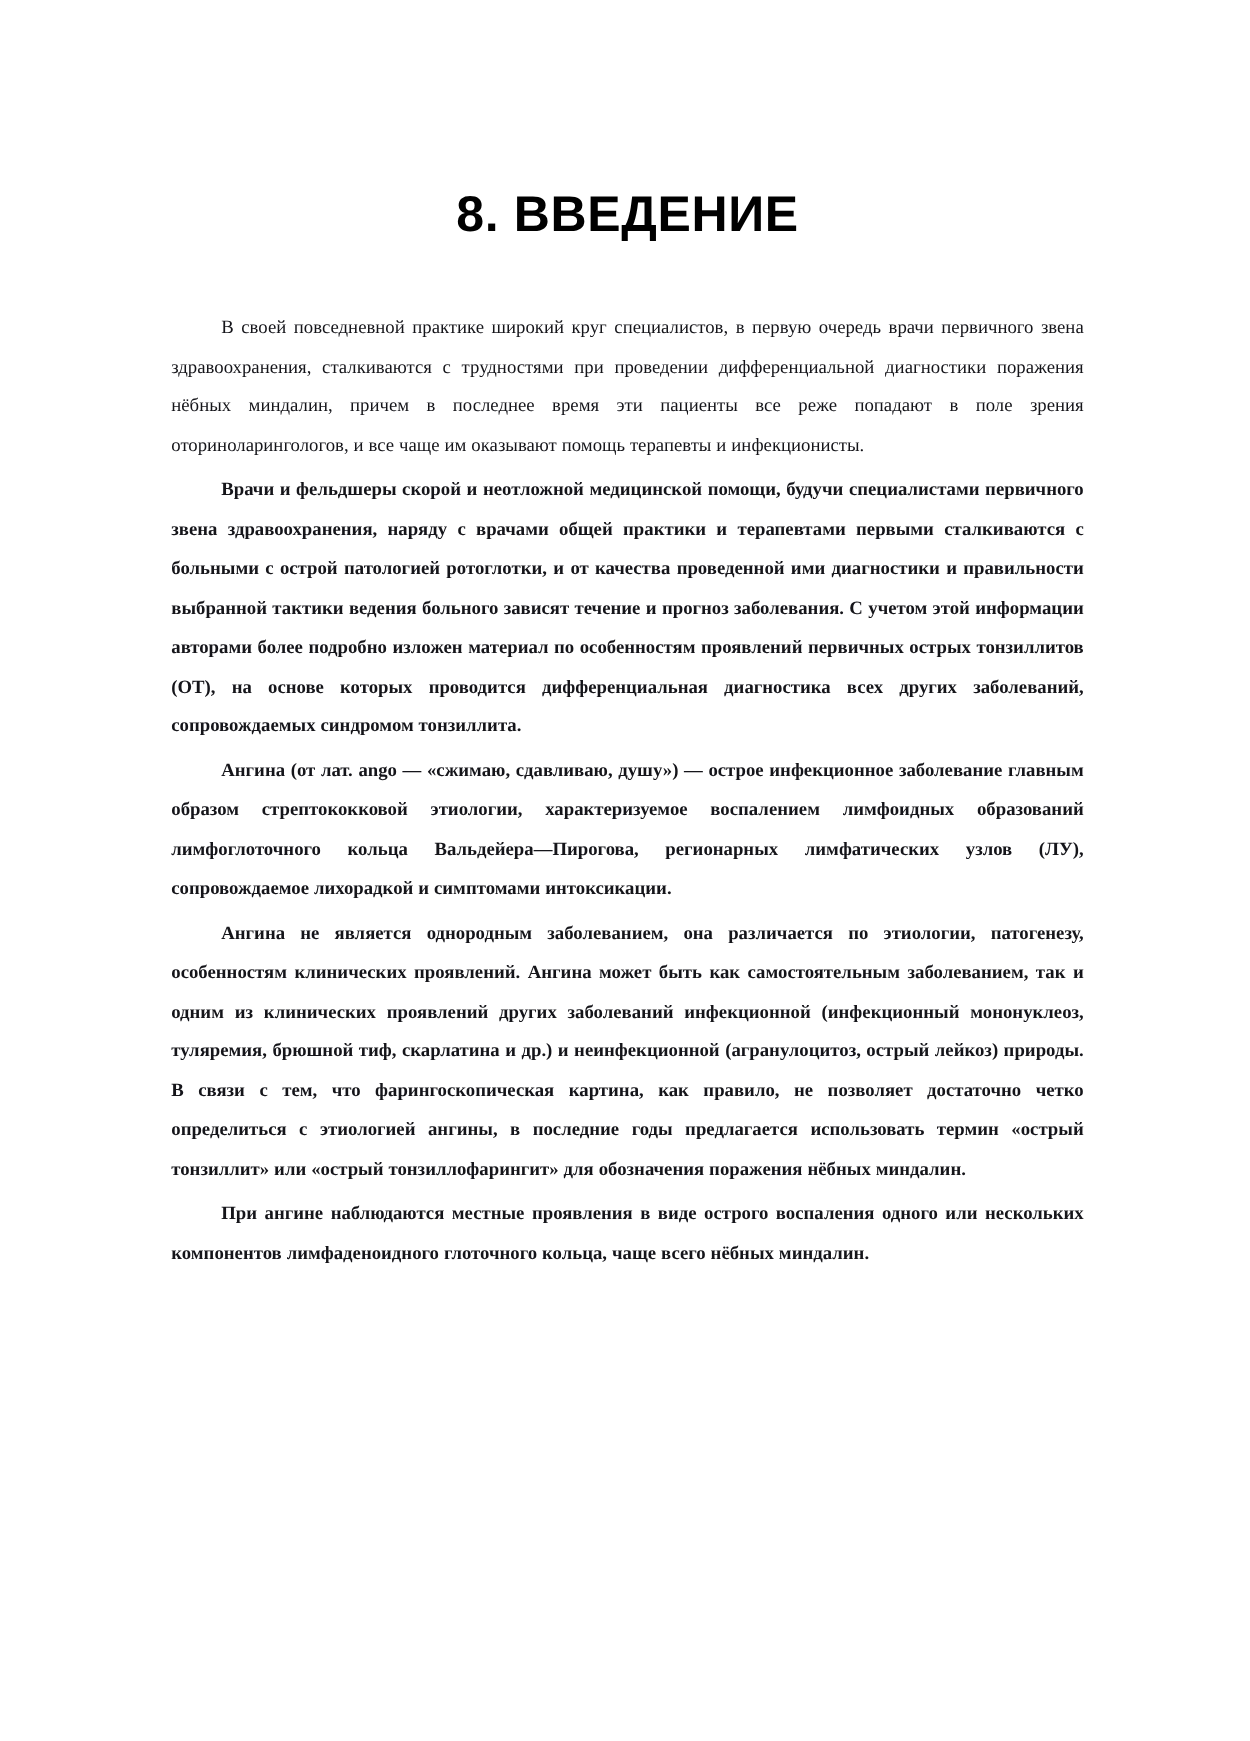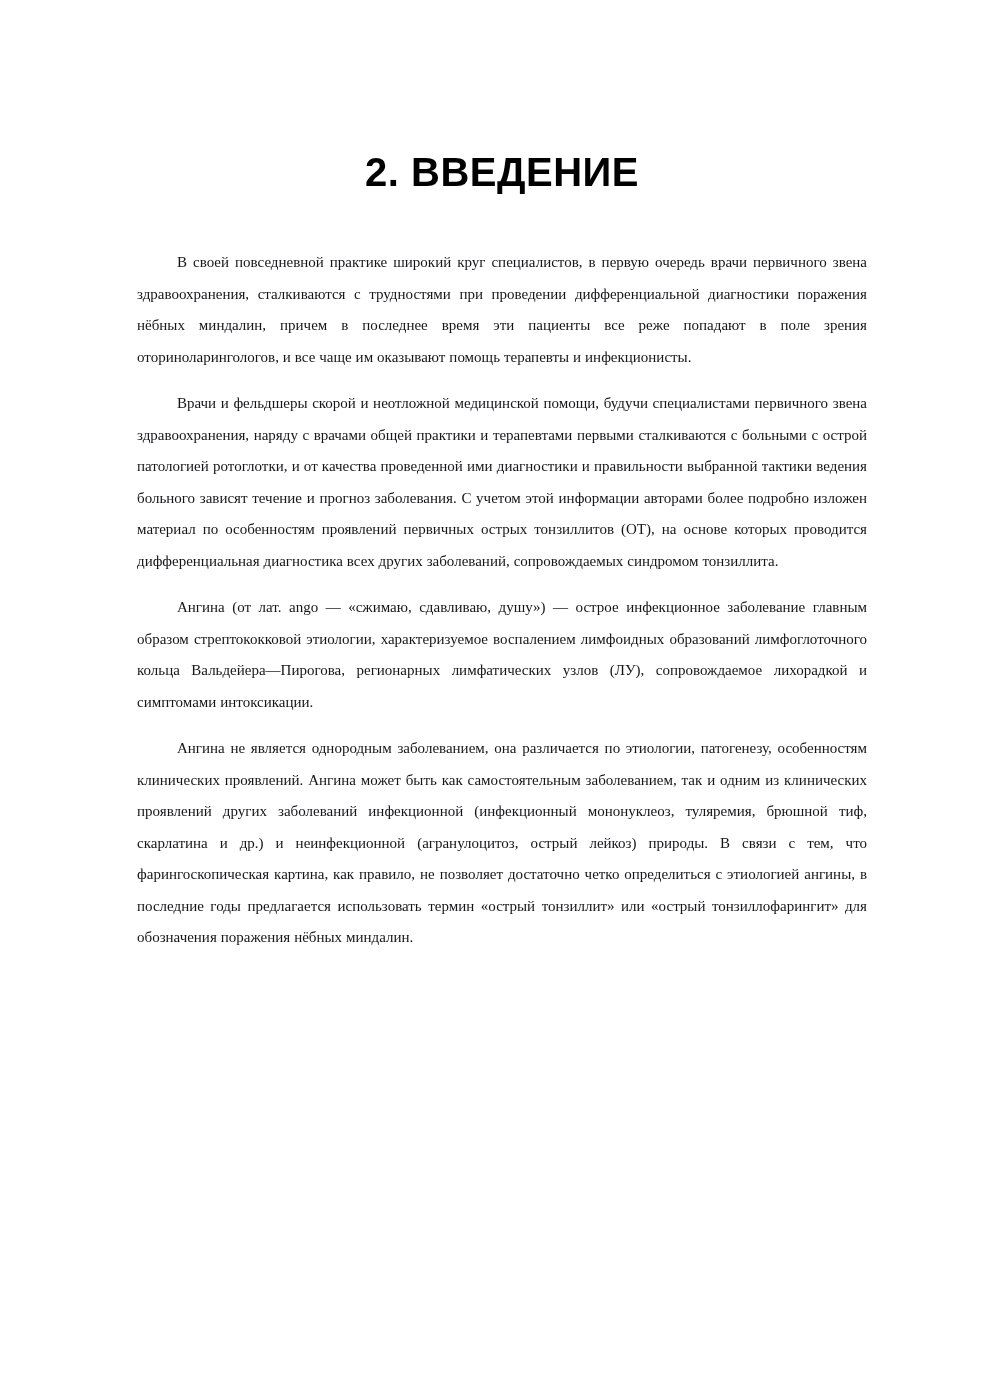--- a/index.html
+++ b/index.html
@@ -35,27 +35,29 @@
   .para {
     margin: 0;
     font-size: 15px;
     line-height: 31.5px;
     text-align: justify;
     text-indent: 40px;
     hyphens: manual;
     word-spacing: 0.2px;
   }
   .para + .para {
-    margin-top: 15px;
+    margin-top: 4px;
+    font-weight: bold;
   }
 </style>
 </head>
 <body>
 
 <div class="page">
   <div class="content">
-    <h1 class="doc-title">2. ВВЕДЕНИЕ</h1>
+    <h1 class="doc-title">8. ВВЕДЕНИЕ</h1>
     <p class="para">В своей повседневной практике широкий круг специалистов, в первую очередь врачи первичного звена здравоохранения, сталкиваются с трудностями при проведении дифференциальной диагностики поражения нёбных миндалин, причем в последнее время эти пациенты все реже попадают в поле зрения оториноларингологов, и все чаще им оказывают помощь терапевты и инфекционисты.</p>
     <p class="para">Врачи и фельдшеры скорой и неотложной медицинской помощи, будучи специалистами первичного звена здравоохранения, наряду с врачами общей практики и терапевтами первыми сталкиваются с больными с острой патологией ротоглотки, и от качества проведенной ими диагностики и правильности выбранной тактики ведения больного зависят течение и прогноз заболевания. С учетом этой информации авторами более подробно изложен материал по особенностям проявлений первичных острых тонзиллитов (ОТ), на основе которых проводится дифференциальная диагностика всех других заболеваний, сопровождаемых синдромом тонзиллита.</p>
     <p class="para">Ангина (от лат. ango — «сжимаю, сдавливаю, душу») — острое инфекционное заболевание главным образом стрептококковой этиологии, характеризуемое воспалением лимфоидных образований лимфоглоточного кольца Вальдейера—Пирогова, регионарных лимфатических узлов (ЛУ), сопровождаемое лихорадкой и симптомами интоксикации.</p>
     <p class="para">Ангина не является однородным заболеванием, она различается по этиологии, патогенезу, особенностям клинических проявлений. Ангина может быть как самостоятельным заболеванием, так и одним из клинических проявлений других заболеваний инфекционной (инфекционный мононуклеоз, туляремия, брюшной тиф, скарлатина и др.) и неинфекционной (агранулоцитоз, острый лейкоз) природы. В связи с тем, что фарингоскопическая картина, как правило, не позволяет достаточно четко определиться с этиологией ангины, в последние годы предлагается использовать термин «острый тонзиллит» или «острый тонзиллофарингит» для обозначения поражения нёбных миндалин.</p>
+    <p class="para">При ангине наблюдаются местные проявления в виде острого воспаления одного или нескольких компонентов лимфаденоидного глоточного кольца, чаще всего нёбных миндалин.</p>
   </div>
 </div>
 
 </body></html>

